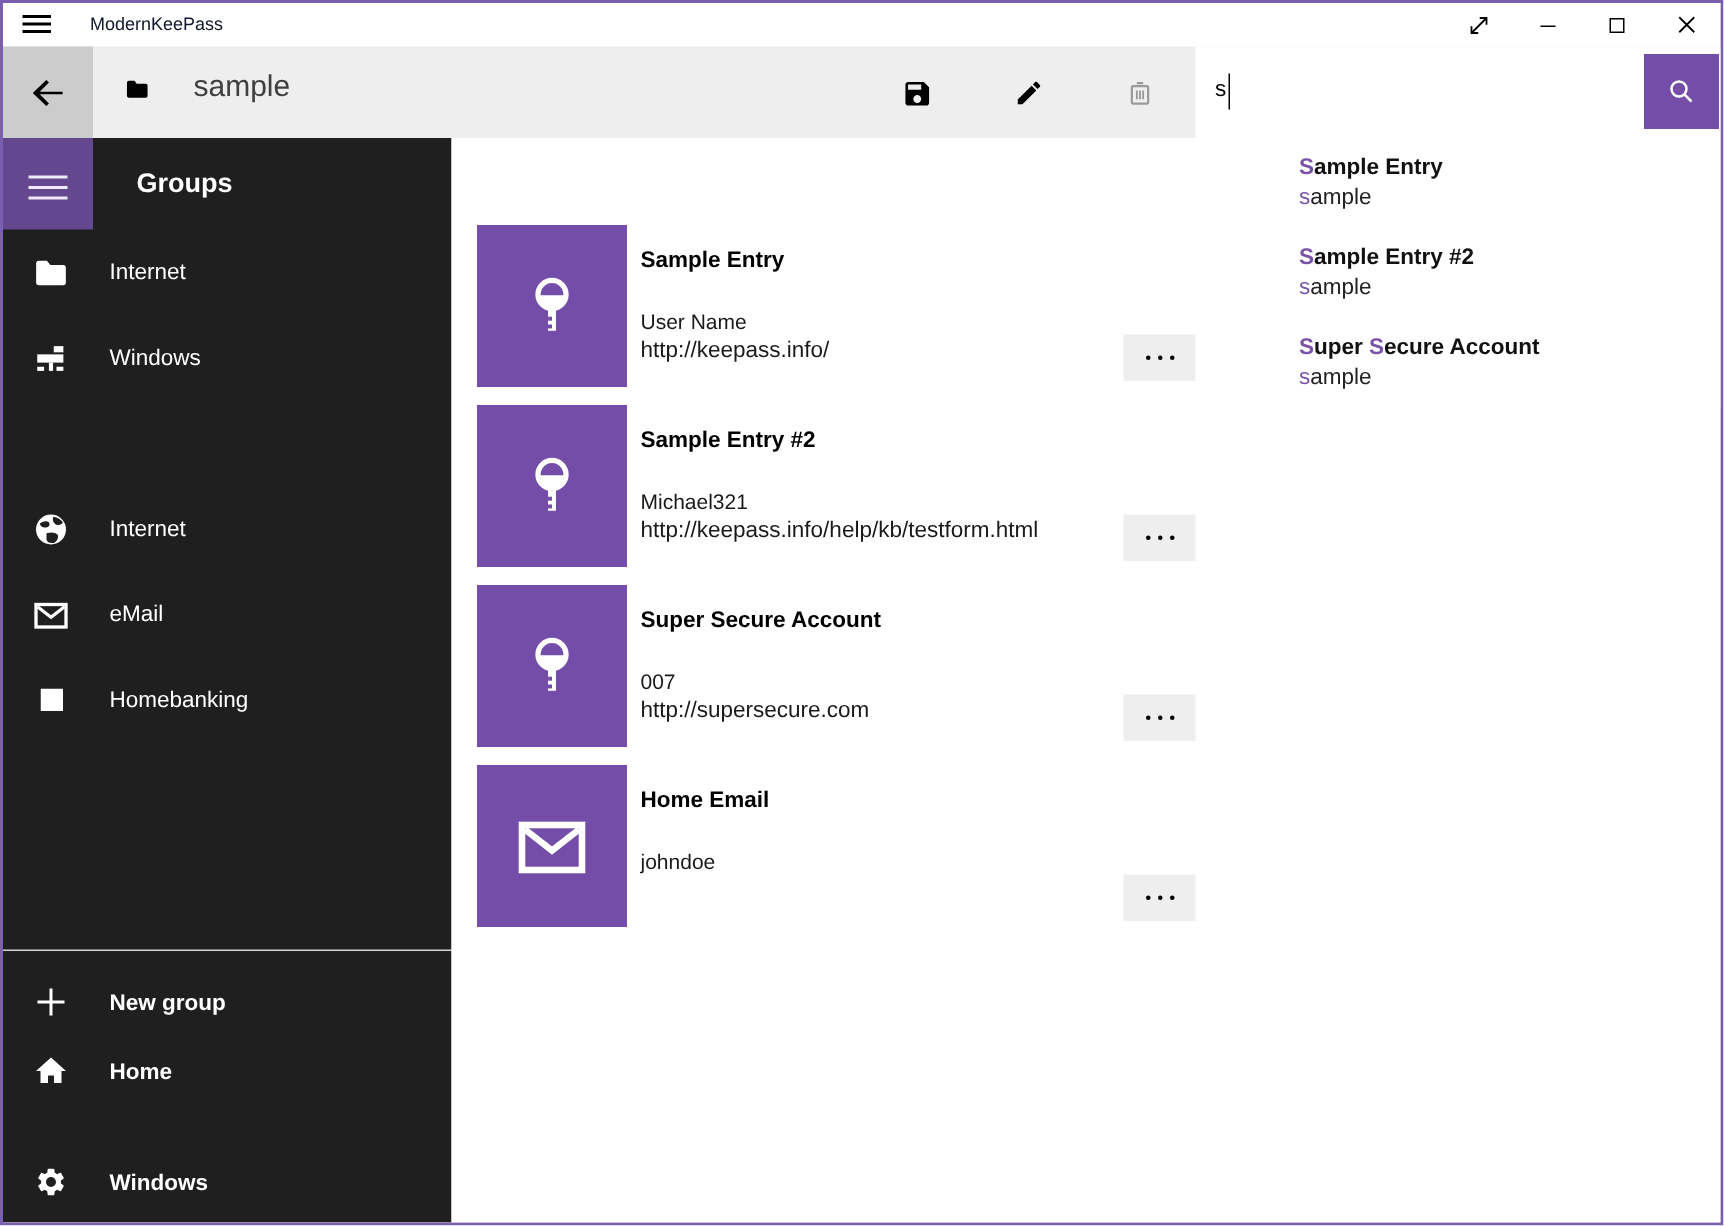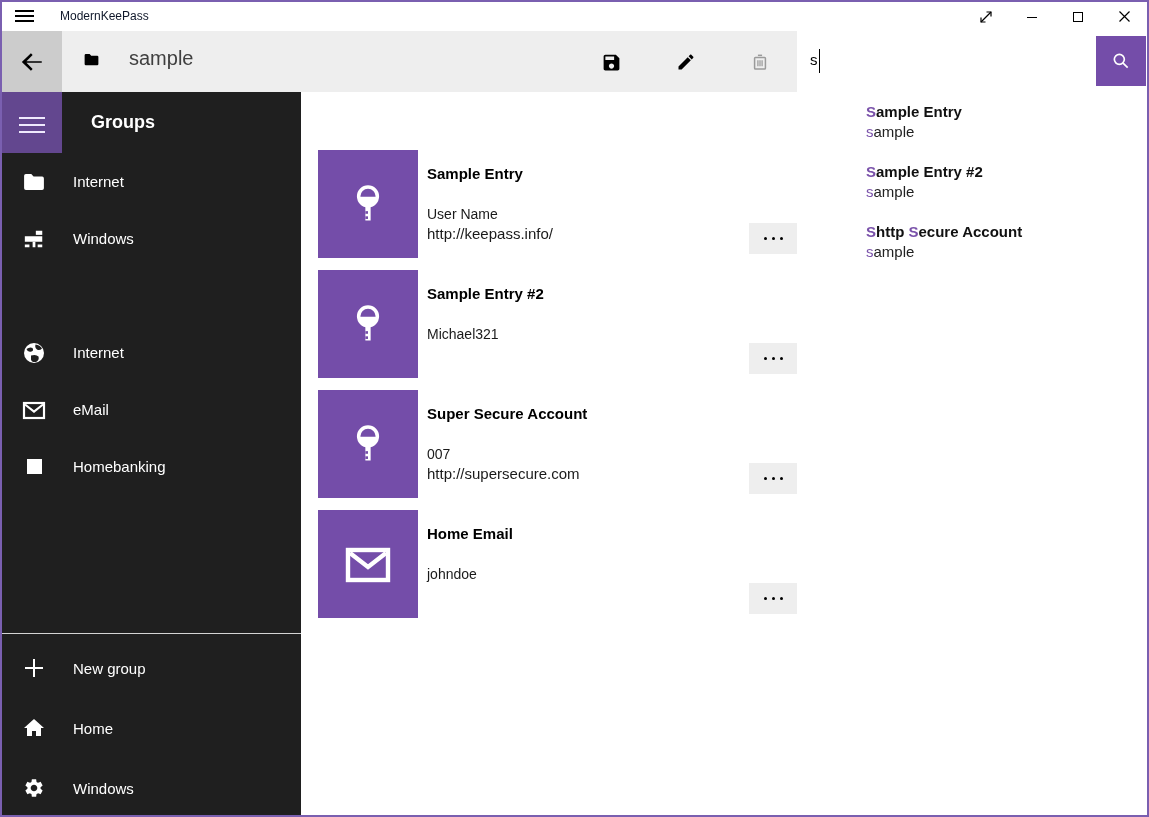--- a/index.html
+++ b/index.html
@@ -43,21 +43,21 @@
                 border:none; cursor:pointer; padding:0 17px; }
   .burger-btn i { display:block; height:2px; background:#efeafd; margin-top:5px; }
   .groups-heading { position:absolute; left:89px; top:0; height:61px; display:flex; align-items:center;
                     font-size:18px; font-weight:bold; color:#fff; }
   .side-item { position:absolute; left:0; right:0; height:57px; display:flex; align-items:center; cursor:pointer; }
   .side-item .sicon { position:absolute; left:20px; width:24px; height:24px;
                       display:flex; align-items:center; justify-content:center; }
   .side-item .slabel { position:absolute; left:71px; font-size:15px; color:#fff; }
   .side-divider { position:absolute; left:0; right:0; top:541px; height:1px; background:#d4d4d4; }
   .side-action { height:60px; }
-  .side-action .slabel { font-weight:normal; }
+  .side-action .slabel { font-weight:bold; }
 
   
   .content { position:absolute; left:299px; top:90px; right:0; bottom:0; background:#fff; }
   .entry { position:absolute; left:17px; width:560px; height:108px; }
   .tile { position:absolute; left:0; top:0; width:100px; height:108px; background:#744da9;
           display:flex; align-items:center; justify-content:center; cursor:pointer; }
   .e-title { position:absolute; left:109px; top:14px; font-size:15px; font-weight:bold; color:#000;
              line-height:20px; white-space:nowrap; }
   .e-user  { position:absolute; left:109px; top:54px; font-size:14px; color:#1a1a1a; line-height:20px; white-space:nowrap; }
   .e-url   { position:absolute; left:109px; top:74px; font-size:15px; color:#1a1a1a; line-height:20px; white-space:nowrap; }
@@ -222,21 +222,21 @@
 
     <div class="side-item side-action" style="top:546px">
       <span class="sicon">
         <svg width="24" height="24" viewBox="0 0 24 24">
             <path d="M11 3 h2 v8 h8 v2 h-8 v8 h-2 v-8 H3 v-2 h8 z" fill="#fff"></path>
           </svg>
       </span>
       <span class="slabel">New group</span>
     </div>
 
-    <div class="side-item side-action" style="top:606px">
+    <div class="side-item side-action" style="top:592px">
       <span class="sicon">
         <svg width="24" height="24" viewBox="0 0 24 24">
           <path d="M12 3 L2 12 h3 v8 h5 v-5 h4 v5 h5 v-8 h3 z" fill="#fff"></path>
         </svg>
       </span>
       <span class="slabel">Home</span>
     </div>
 
     <div class="side-item side-action" style="top:666px">
       <span class="sicon">
@@ -275,20 +275,21 @@
         <svg width="44" height="44" viewBox="0 0 40 40">
           <circle cx="20" cy="13" r="8.5" fill="none" stroke="#fff" stroke-width="3.2"></circle>
           <path d="M11.5 13.5 A8.5 8.5 0 0 0 28.5 13.5 Z" fill="#fff"></path>
           <rect x="17.6" y="21" width="4.8" height="14" fill="#fff"></rect>
           <rect x="17.6" y="26.5" width="2.4" height="2.4" fill="#744da9"></rect>
           <rect x="17.6" y="31.2" width="2.4" height="2.4" fill="#744da9"></rect>
         </svg>
       </div>
       <div class="e-title">Sample Entry #2</div>
       <div class="e-user">Michael321</div>
+      <div class="e-url">http://keepass.info/help/kb/testform.html</div>
       <button class="dots-btn">
           <i></i>
           <i></i>
           <i></i>
         </button>
     </div>
 
     <div class="entry" style="top:298px">
       <div class="tile">
         <svg width="44" height="44" viewBox="0 0 40 40">
@@ -330,18 +331,18 @@
   <div class="suggest">
     <div class="sg-item" style="top:5px">
       <div class="sg-title"><span class="hl">S</span><span>ample Entry</span></div>
       <div class="sg-sub"><span class="hl">s</span><span>ample</span></div>
     </div>
     <div class="sg-item" style="top:65px">
       <div class="sg-title"><span class="hl">S</span><span>ample Entry #2</span></div>
       <div class="sg-sub"><span class="hl">s</span><span>ample</span></div>
     </div>
     <div class="sg-item" style="top:125px">
-      <div class="sg-title"><span class="hl">S</span><span>http </span><span class="hl">S</span><span>ecure Account</span></div>
+      <div class="sg-title"><span class="hl">S</span><span>uper </span><span class="hl">S</span><span>ecure Account</span></div>
       <div class="sg-sub"><span class="hl">s</span><span>ample</span></div>
     </div>
   </div>
 
 </div>
 
 </body></html>

